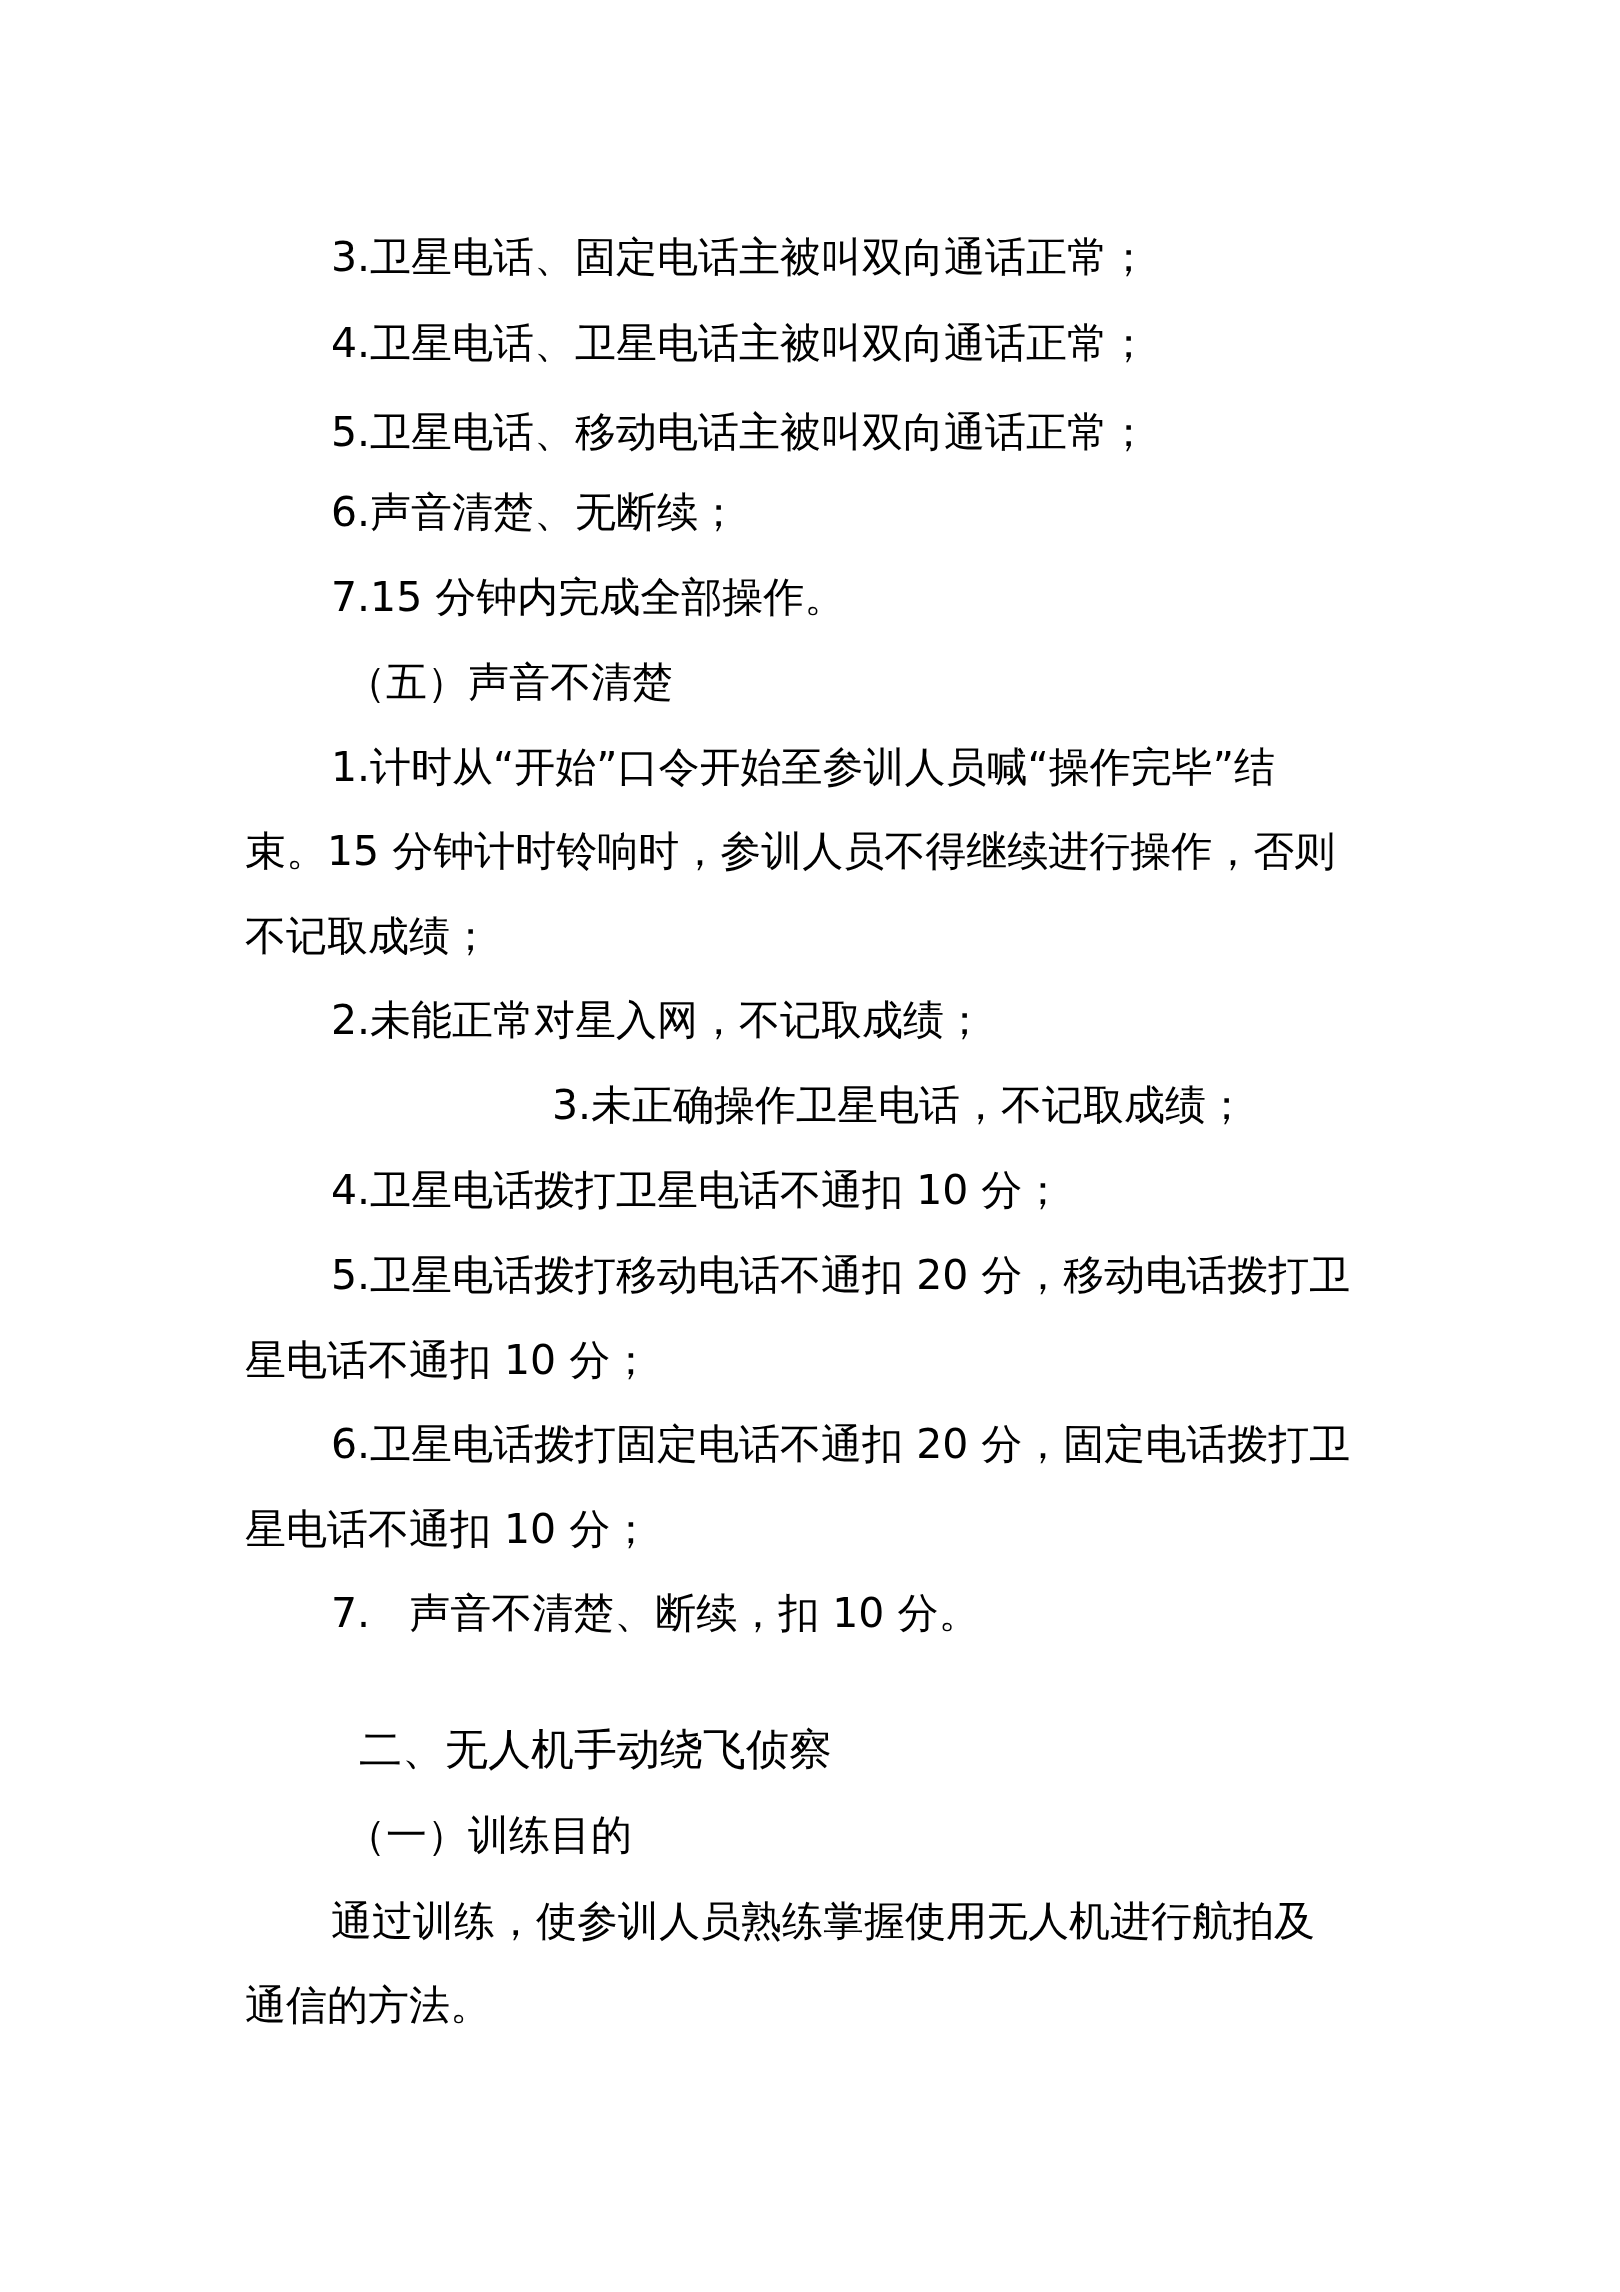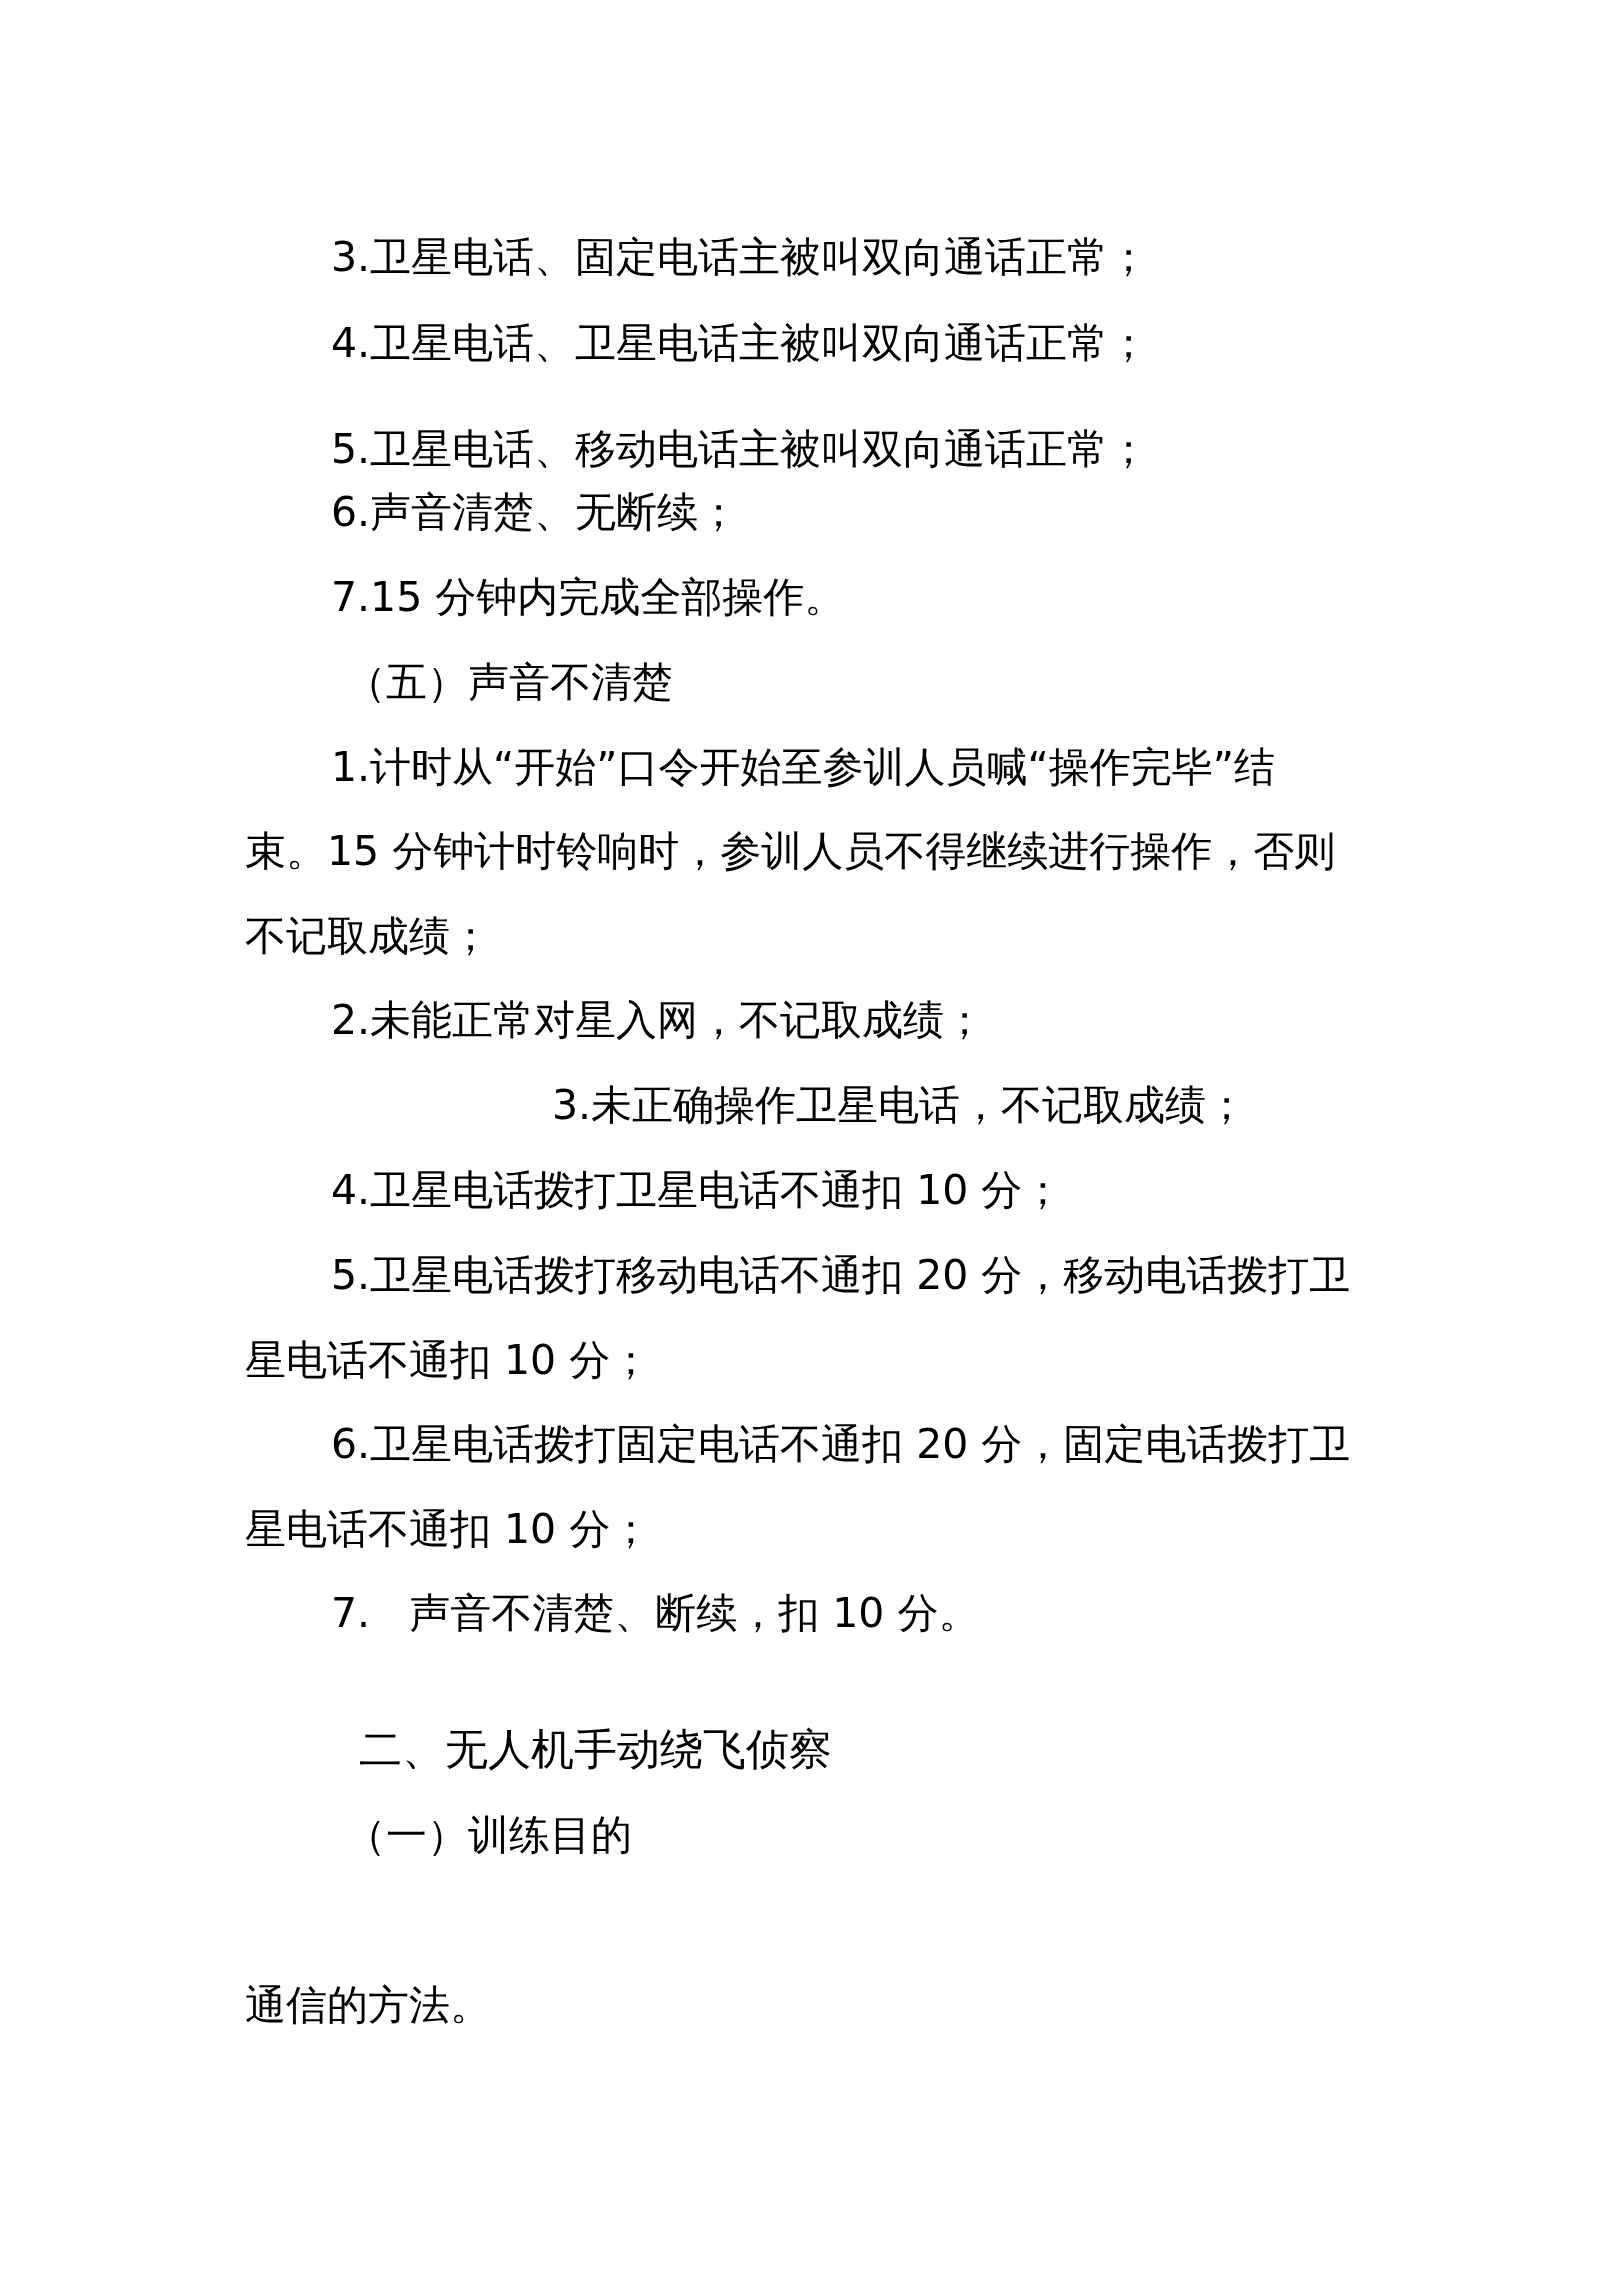--- a/index.html
+++ b/index.html
@@ -40,36 +40,37 @@
       left: 359px;
     }
   </style>
 </head>
 <body>
 
 <div class="page">
 
   <div class="line indent" style="top:228px;">3.卫星电话、固定电话主被叫双向通话正常；</div>
   <div class="line indent" style="top:314px;">4.卫星电话、卫星电话主被叫双向通话正常；</div>
-  <div class="line indent" style="top:420px;">5.卫星电话、移动电话主被叫双向通话正常；</div>
+  <div class="line indent" style="top:403px;">5.卫星电话、移动电话主被叫双向通话正常；</div>
   <div class="line indent" style="top:483px;">6.声音清楚、无断续；</div>
   <div class="line indent" style="top:568px;">7.15 分钟内完成全部操作。</div>
 
   <div class="line sub-indent" style="top:653px;">（五）声音不清楚</div>
 
   <div class="line indent" style="top:738px;">1.计时从“开始”口令开始至参训人员喊“操作完毕”结</div>
   <div class="line" style="top:822px;">束。15 分钟计时铃响时，参训人员不得继续进行操作，否则</div>
   <div class="line" style="top:907px;">不记取成绩；</div>
   <div class="line indent" style="top:991px;">2.未能正常对星入网，不记取成绩；</div>
   <div class="line indent" style="top:1076px;text-align:center;">3.未正确操作卫星电话，不记取成绩；</div>
   <div class="line indent" style="top:1161px;">4.卫星电话拨打卫星电话不通扣 10 分；</div>
   <div class="line indent" style="top:1246px;">5.卫星电话拨打移动电话不通扣 20 分，移动电话拨打卫</div>
   <div class="line" style="top:1331px;">星电话不通扣 10 分；</div>
   <div class="line indent" style="top:1415px;">6.卫星电话拨打固定电话不通扣 20 分，固定电话拨打卫</div>
   <div class="line" style="top:1500px;">星电话不通扣 10 分；</div>
   <div class="line indent" style="top:1584px; white-space:pre;">7.   声音不清楚、断续，扣 10 分。</div>
 
   <div class="line heading" style="top:1720px;">二、无人机手动绕飞侦察</div>
   <div class="line sub-indent" style="top:1806px;">（一）训练目的</div>
+  <div class="line indent" style="top:1892px;">通过训练，使参训人员熟练掌握使用无人机进行航拍及</div>
   <div class="line" style="top:1976px;">通信的方法。</div>
 
 </div>
 
 
 </body></html>

